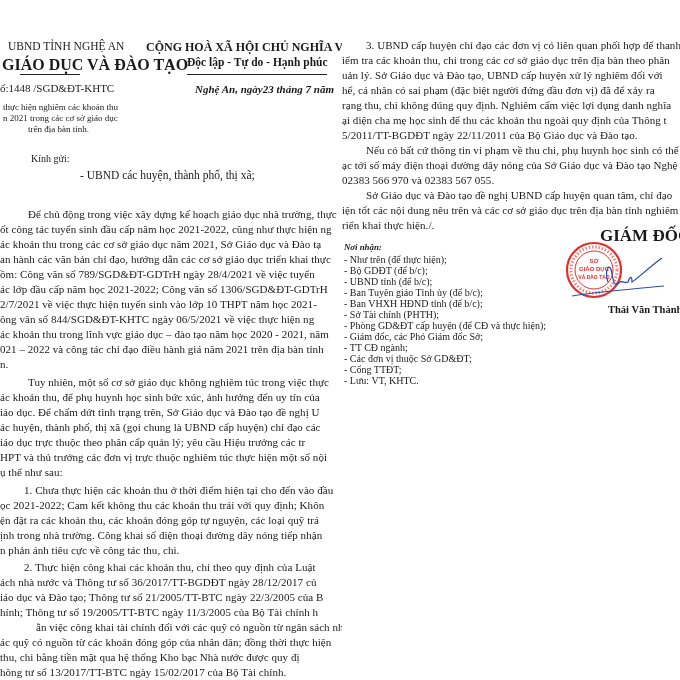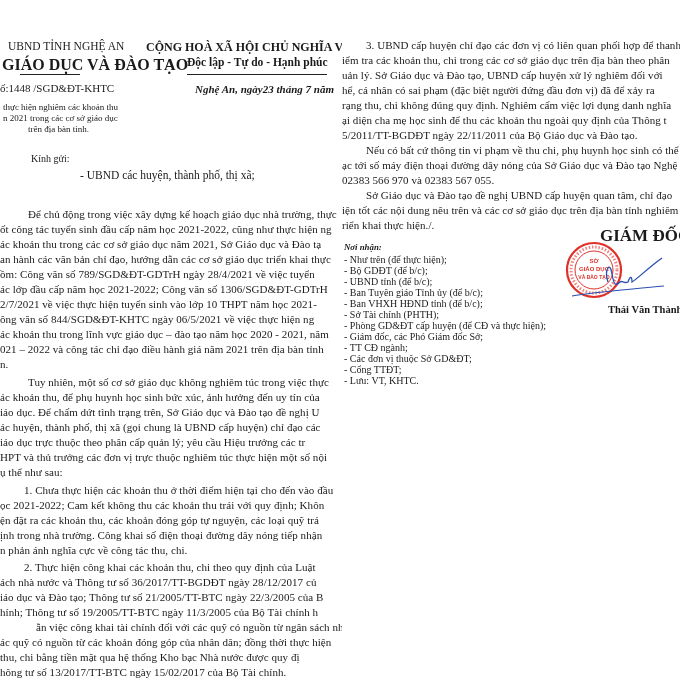--- a/index.html
+++ b/index.html
@@ -63,21 +63,21 @@
     <div class="abs body-line" style="left:0px;top:405px;">iáo dục. Để chấm dứt tình trạng trên, Sở Giáo dục và Đào tạo đề nghị U</div>
     <div class="abs body-line" style="left:0px;top:420px;">ác huyện, thành phố, thị xã (gọi chung là UBND cấp huyện) chỉ đạo các</div>
     <div class="abs body-line" style="left:0px;top:435px;">iáo dục trực thuộc theo phân cấp quản lý; yêu cầu Hiệu trưởng các tr</div>
     <div class="abs body-line" style="left:0px;top:450px;">HPT và thủ trưởng các đơn vị trực thuộc nghiêm túc thực hiện một số nội</div>
     <div class="abs body-line" style="left:0px;top:465px;">ụ thể như sau:</div>
 
     <div class="abs body-line" style="left:24px;top:483px;">1. Chưa thực hiện các khoản thu ở thời điểm hiện tại cho đến vào đầu</div>
     <div class="abs body-line" style="left:0px;top:498px;">ọc 2021-2022; Cam kết không thu các khoản thu trái với quy định; Khôn</div>
     <div class="abs body-line" style="left:0px;top:513px;">ện đặt ra các khoản thu, các khoản đóng góp tự nguyện, các loại quỹ trá</div>
     <div class="abs body-line" style="left:0px;top:528px;">ịnh trong nhà trường. Công khai số điện thoại đường dây nóng tiếp nhận</div>
-    <div class="abs body-line" style="left:0px;top:543px;">n phản ánh nghĩa cực về công tác thu, chi.</div>
+    <div class="abs body-line" style="left:0px;top:543px;">n phản ánh tiêu cực về công tác thu, chi.</div>
 
     <div class="abs body-line" style="left:24px;top:560px;">2. Thực hiện công khai các khoản thu, chi theo quy định của Luật</div>
     <div class="abs body-line" style="left:0px;top:575px;">ách nhà nước và Thông tư số 36/2017/TT-BGDĐT ngày 28/12/2017 củ</div>
     <div class="abs body-line" style="left:0px;top:590px;">iáo dục và Đào tạo; Thông tư số 21/2005/TT-BTC ngày 22/3/2005 của B</div>
     <div class="abs body-line" style="left:0px;top:605px;">hính; Thông tư số 19/2005/TT-BTC ngày 11/3/2005 của Bộ Tài chính h</div>
     <div class="abs body-line" style="left:0px;top:620px;padding-left:36px;">ẫn việc công khai tài chính đối với các quỹ có nguồn từ ngân sách nhà nư</div>
     <div class="abs body-line" style="left:0px;top:635px;">ác quỹ có nguồn từ các khoản đóng góp của nhân dân; đồng thời thực hiện</div>
     <div class="abs body-line" style="left:0px;top:650px;">thu, chi bằng tiền mặt qua hệ thống Kho bạc Nhà nước được quy đị</div>
     <div class="abs body-line" style="left:0px;top:665px;">hông tư số 13/2017/TT-BTC ngày 15/02/2017 của Bộ Tài chính.</div>
   </div>

